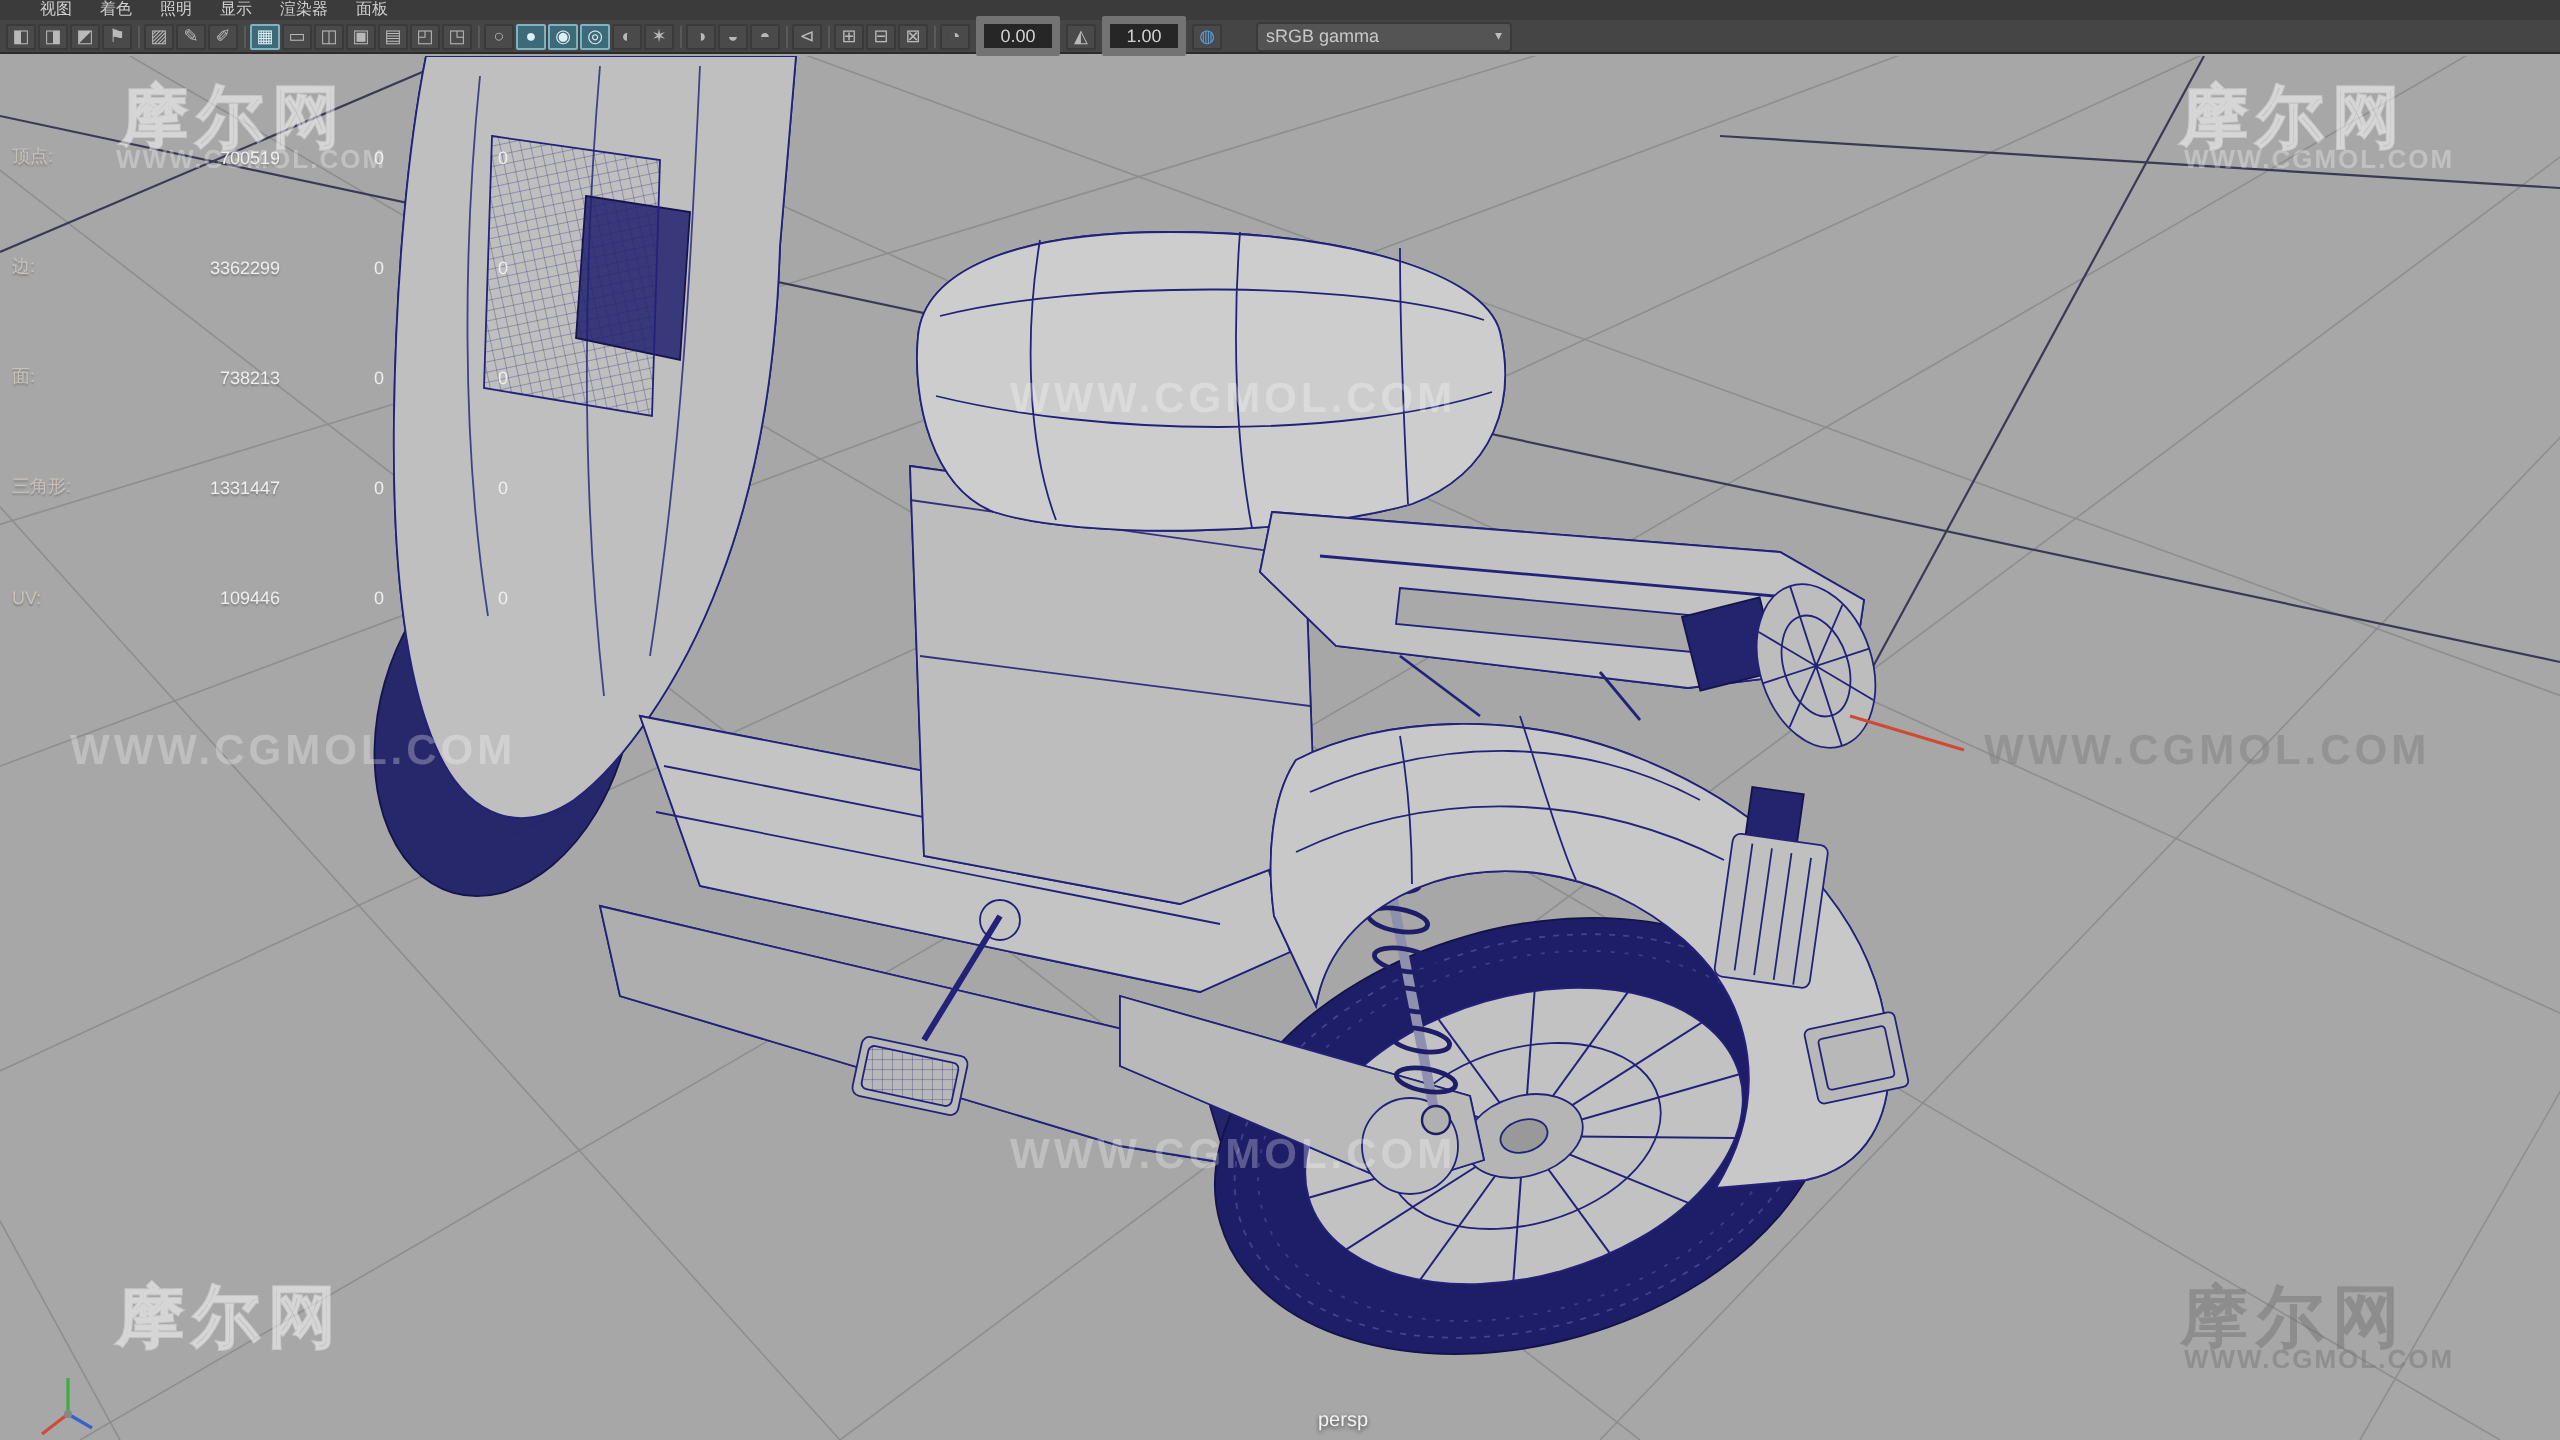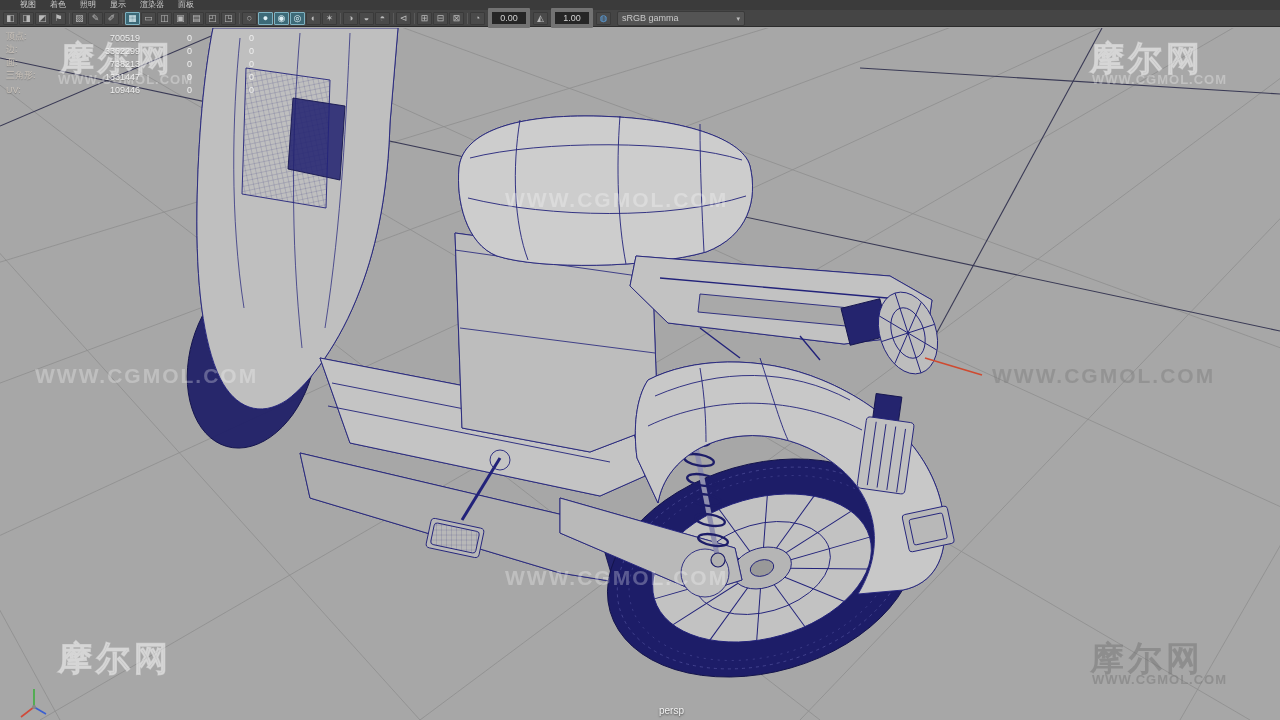--- a/index.html
+++ b/index.html
@@ -15,28 +15,28 @@
     font-size:9px;color:#b9b9b9;background:#4a4a4a;border:1px solid #3a3a3a;border-radius:1px;
     box-sizing:border-box;overflow:hidden;}
   .tb-icon.active{background:#3d6a78;border-color:#7fb3c2;color:#dff0f5;}
   .tb-icon.blue{color:#5aa0e0;}
   .tb-sep{width:4px;height:13px;display:inline-block;position:relative;}
   .tb-sep::after{content:"";position:absolute;left:2px;top:1px;width:1px;height:11px;background:#5a5a5a;}
   .tb-field{width:34px;height:12px;background:#262626;border:4px solid #737373;color:#d2d2d2;
     font-size:9px;line-height:12px;text-align:center;border-radius:1px;margin:0 2px;}
   .tb-dropdown{width:118px;height:13px;background:#545454;border:1px solid #3a3a3a;color:#c9c9c9;
     font-size:9px;line-height:13px;padding:0 4px;display:flex;justify-content:space-between;
-    align-items:center;border-radius:2px;margin-left:5px;}
+    align-items:center;border-radius:2px;margin-left:16px;}
   .caret{font-size:7px;color:#bdbdbd;}
   
   .viewport{position:absolute;left:0;top:28px;width:1280px;height:692px;background:#a7a7a7;overflow:hidden;}
   .scene{position:absolute;left:0;top:0;}
   
   .hud{position:absolute;left:6px;top:2px;z-index:10;}
-  .hud-row{display:flex;height:13px;align-items:flex-end;font-size:9px;}
+  .hud-row{display:flex;height:13px;align-items:center;font-size:9px;margin-top:42px;}
   .hud-label{width:52px;color:#c9c2ba;text-shadow:0 1px 1px rgba(0,0,0,.25);}
   .hud-v1{width:82px;text-align:right;color:#efefef;text-shadow:0 1px 1px rgba(0,0,0,.25);}
   .hud-v2{width:52px;text-align:right;color:#efefef;}
   .hud-v3{width:62px;text-align:right;color:#efefef;}
   
   .wm{position:absolute;pointer-events:none;white-space:nowrap;z-index:8;}
   .wm-logo{font-size:34px;font-weight:bold;letter-spacing:4px;color:rgba(255,255,255,.30);text-align:center;
     -webkit-text-stroke:1px rgba(255,255,255,.35);}
   .wm-logo.dark{color:rgba(110,110,110,.45);-webkit-text-stroke:0;}
   .wm-url{font-size:13px;font-weight:bold;letter-spacing:1px;color:rgba(255,255,255,.30);}

